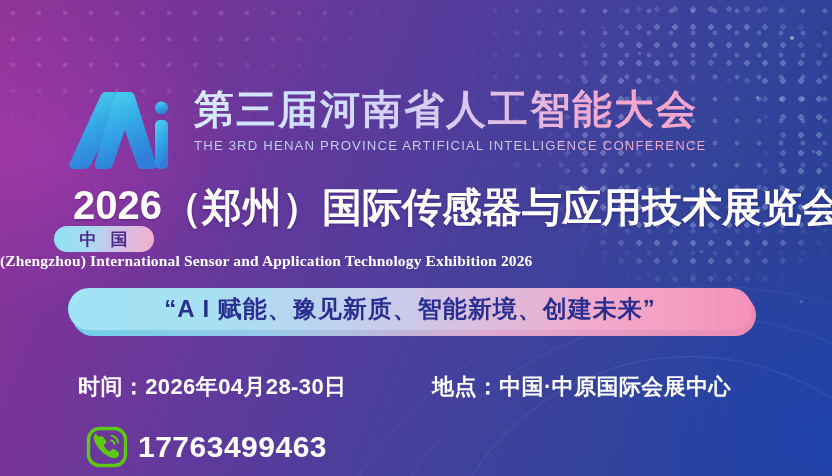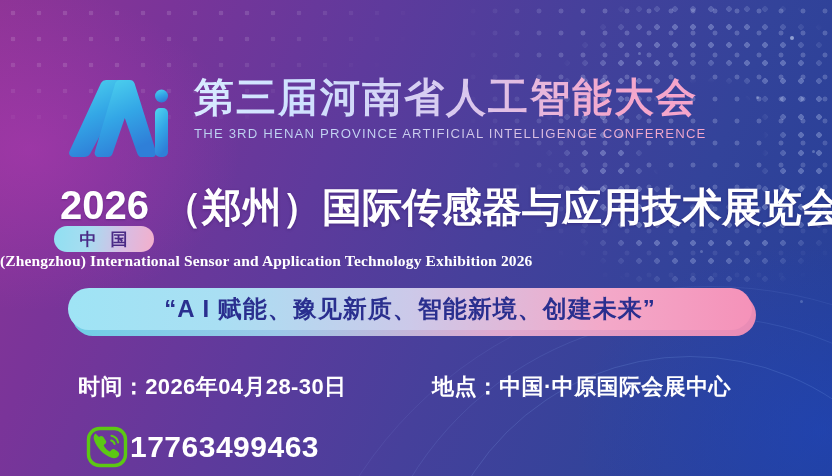--- a/index.html
+++ b/index.html
@@ -38,42 +38,42 @@
   .glow-blue{
     background:radial-gradient(ellipse 340px 260px at 820px 430px, rgba(30,70,190,0.55), transparent 72%);
   }
   .arc{position:absolute;border:1px solid rgba(150,190,255,0.16);border-radius:50%;}
   .arc.a1{width:520px;height:520px;left:430px;bottom:-400px;}
   .arc.a2{width:680px;height:680px;left:360px;bottom:-520px;border-color:rgba(150,190,255,0.12);}
   .arc.a3{width:840px;height:840px;left:290px;bottom:-650px;border-color:rgba(150,190,255,0.09);}
   .spark{position:absolute;border-radius:50%;background:rgba(220,235,255,0.55);}
 
   
-  .row-conf{position:absolute;left:62px;top:72px;width:760px;height:92px;}
+  .row-conf{position:absolute;left:62px;top:84px;width:760px;height:92px;}
 
   .ai-mark{position:absolute;left:0;top:2px;width:112px;height:86px;}
 
   .conf-text{position:absolute;left:132px;top:0;width:560px;}
   .conf-cn{
     font-size:40px;font-weight:bold;letter-spacing:2px;line-height:50px;
     background:linear-gradient(90deg,#d8eaff 0%,#cfe2ff 18%,#d9c8ee 48%,#f3a8cd 74%,#f9a2c8 100%);
     -webkit-background-clip:text;background-clip:text;color:transparent;
     white-space:nowrap;
   }
   .conf-en{
     margin-top:4px;font-size:13.2px;font-weight:normal;letter-spacing:1.15px;line-height:16px;
     background:linear-gradient(90deg,#bcd2f2 0%,#c6d6f4 30%,#d5c6e8 55%,#f2a9ce 80%,#f7a5ca 100%);
     -webkit-background-clip:text;background-clip:text;color:transparent;
     white-space:nowrap;
   }
 
   .badge3{position:absolute;left:610px;top:-4px;width:150px;height:100px;}
 
   
-  .row-main{position:absolute;left:52px;top:186px;width:780px;height:62px;display:flex;align-items:flex-start;}
+  .row-main{position:absolute;left:52px;top:186px;width:780px;height:62px;display:flex;align-items:flex-start;text-align:right;}
 
   .yearblock{position:relative;width:110px;height:62px;flex:0 0 auto;}
   .year{
     font-size:40px;font-weight:bold;color:#ffffff;line-height:38px;letter-spacing:0px;
     text-shadow:0 1px 2px rgba(40,10,80,0.35);padding-left:8px;
   }
   .cn-badge{
     position:absolute;left:2px;top:40px;width:100px;height:26px;border-radius:13px;
     background:linear-gradient(100deg,#8fe0f2 0%,#a8dcf0 35%,#d7bde4 68%,#f4afcb 100%);
     display:flex;align-items:center;justify-content:center;gap:13px;
@@ -107,21 +107,21 @@
   }
   .slogan span{
     font-size:24px;font-weight:bold;color:#2a2f8f;letter-spacing:1px;line-height:24px;white-space:nowrap;
   }
 
   
   .info-row{position:absolute;left:0;right:0;top:372px;height:32px;padding-left:48px;}
   .info-time{position:absolute;left:78px;top:0;font-size:22px;font-weight:bold;color:#fff;white-space:nowrap;letter-spacing:0.4px;}
   .info-place{position:absolute;left:432px;top:0;font-size:22px;font-weight:bold;color:#fff;white-space:nowrap;letter-spacing:0.4px;}
 
-  .phone-row{position:absolute;left:86px;top:425px;height:44px;display:flex;align-items:center;gap:2px;}
+  .phone-row{position:absolute;left:86px;top:425px;height:44px;display:flex;align-items:center;gap:10px;}
   .phone-icon{width:42px;height:42px;flex:0 0 auto;}
   .phone-num{font-size:30px;font-weight:bold;color:#ffffff;letter-spacing:0.5px;line-height:30px;}
 </style>
 </head>
 <body>
 
 <div id="poster">
 
   <div class="bg-layer glow-mag"></div>
   <div class="bg-layer glow-blue"></div>

